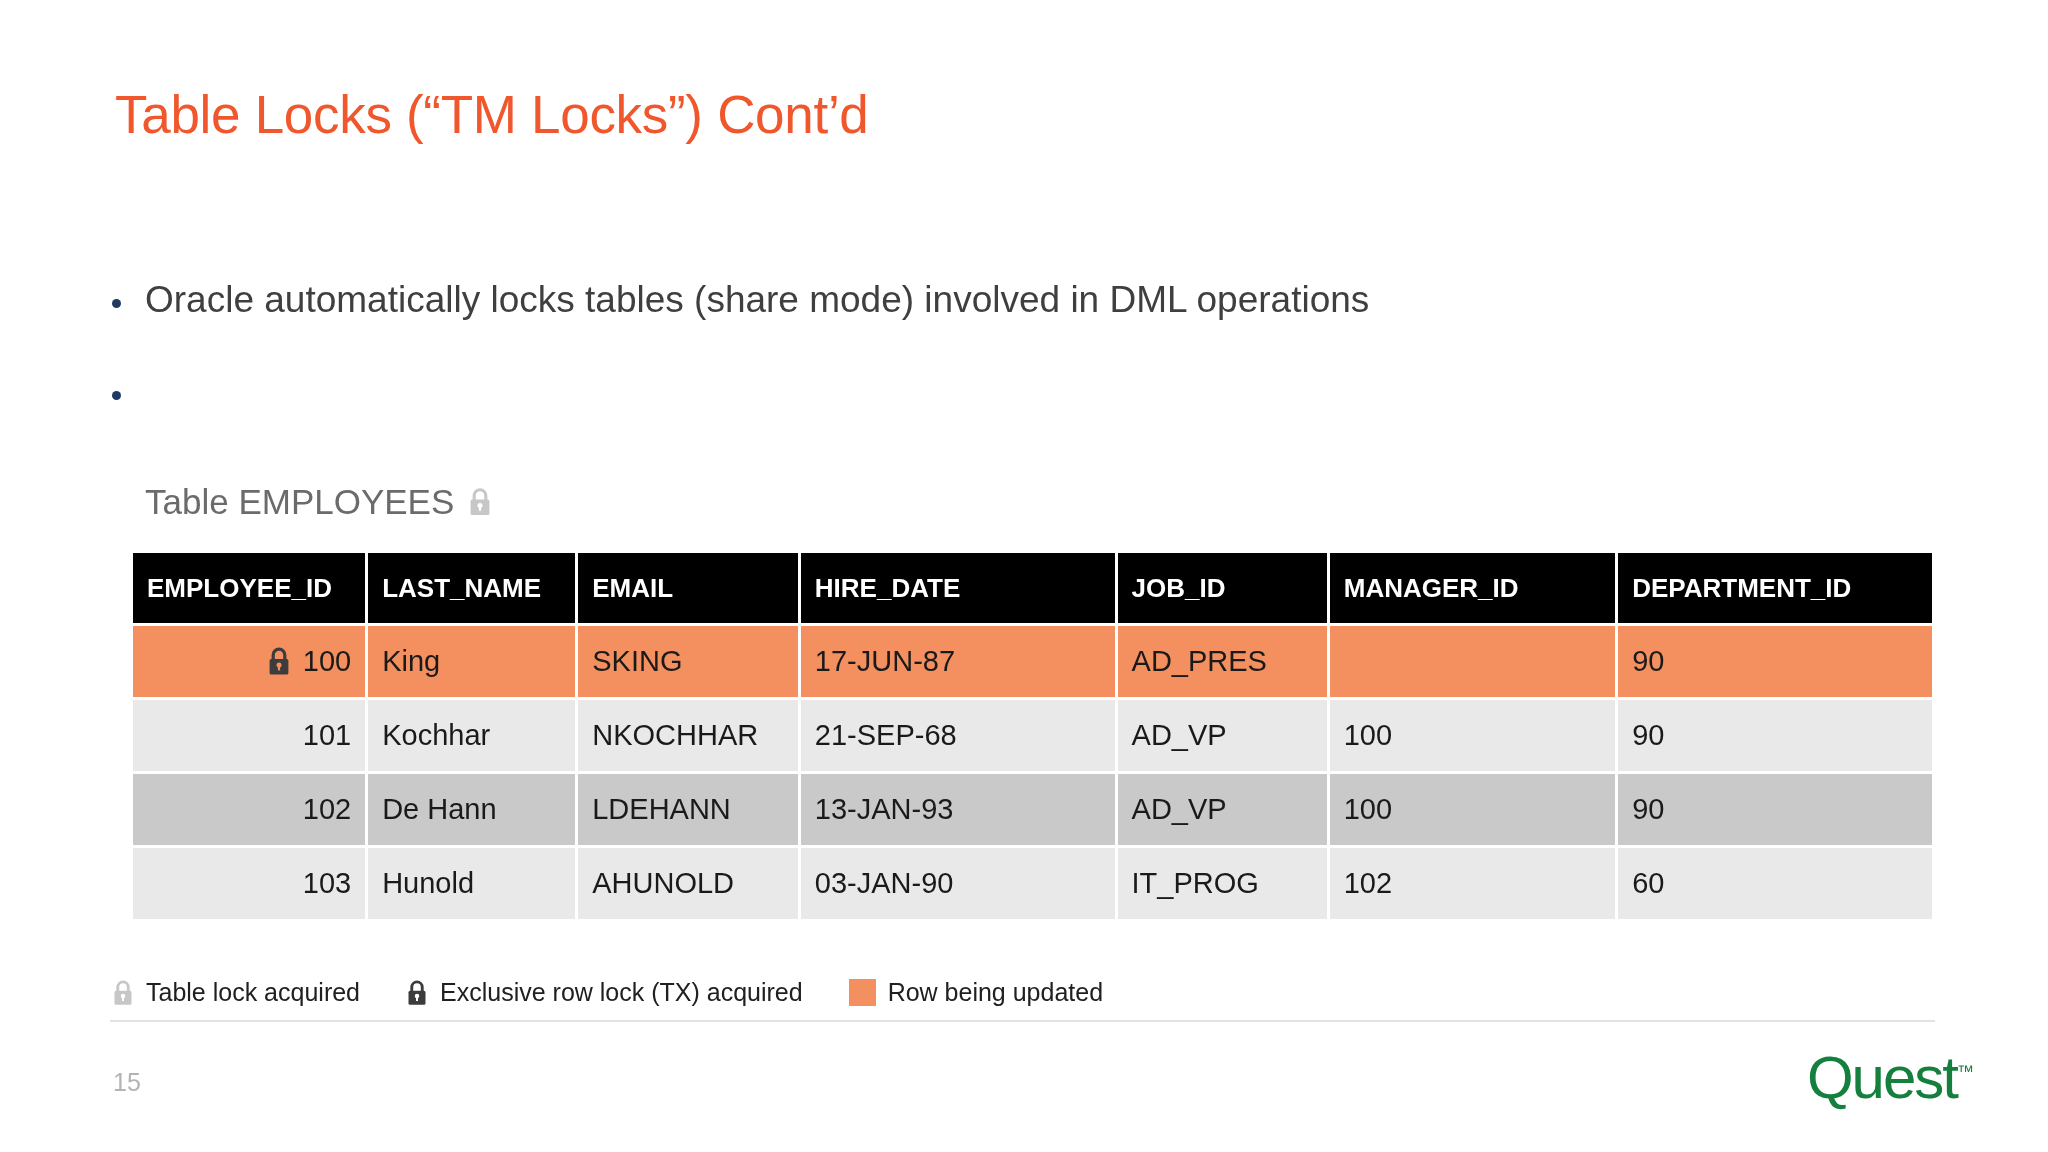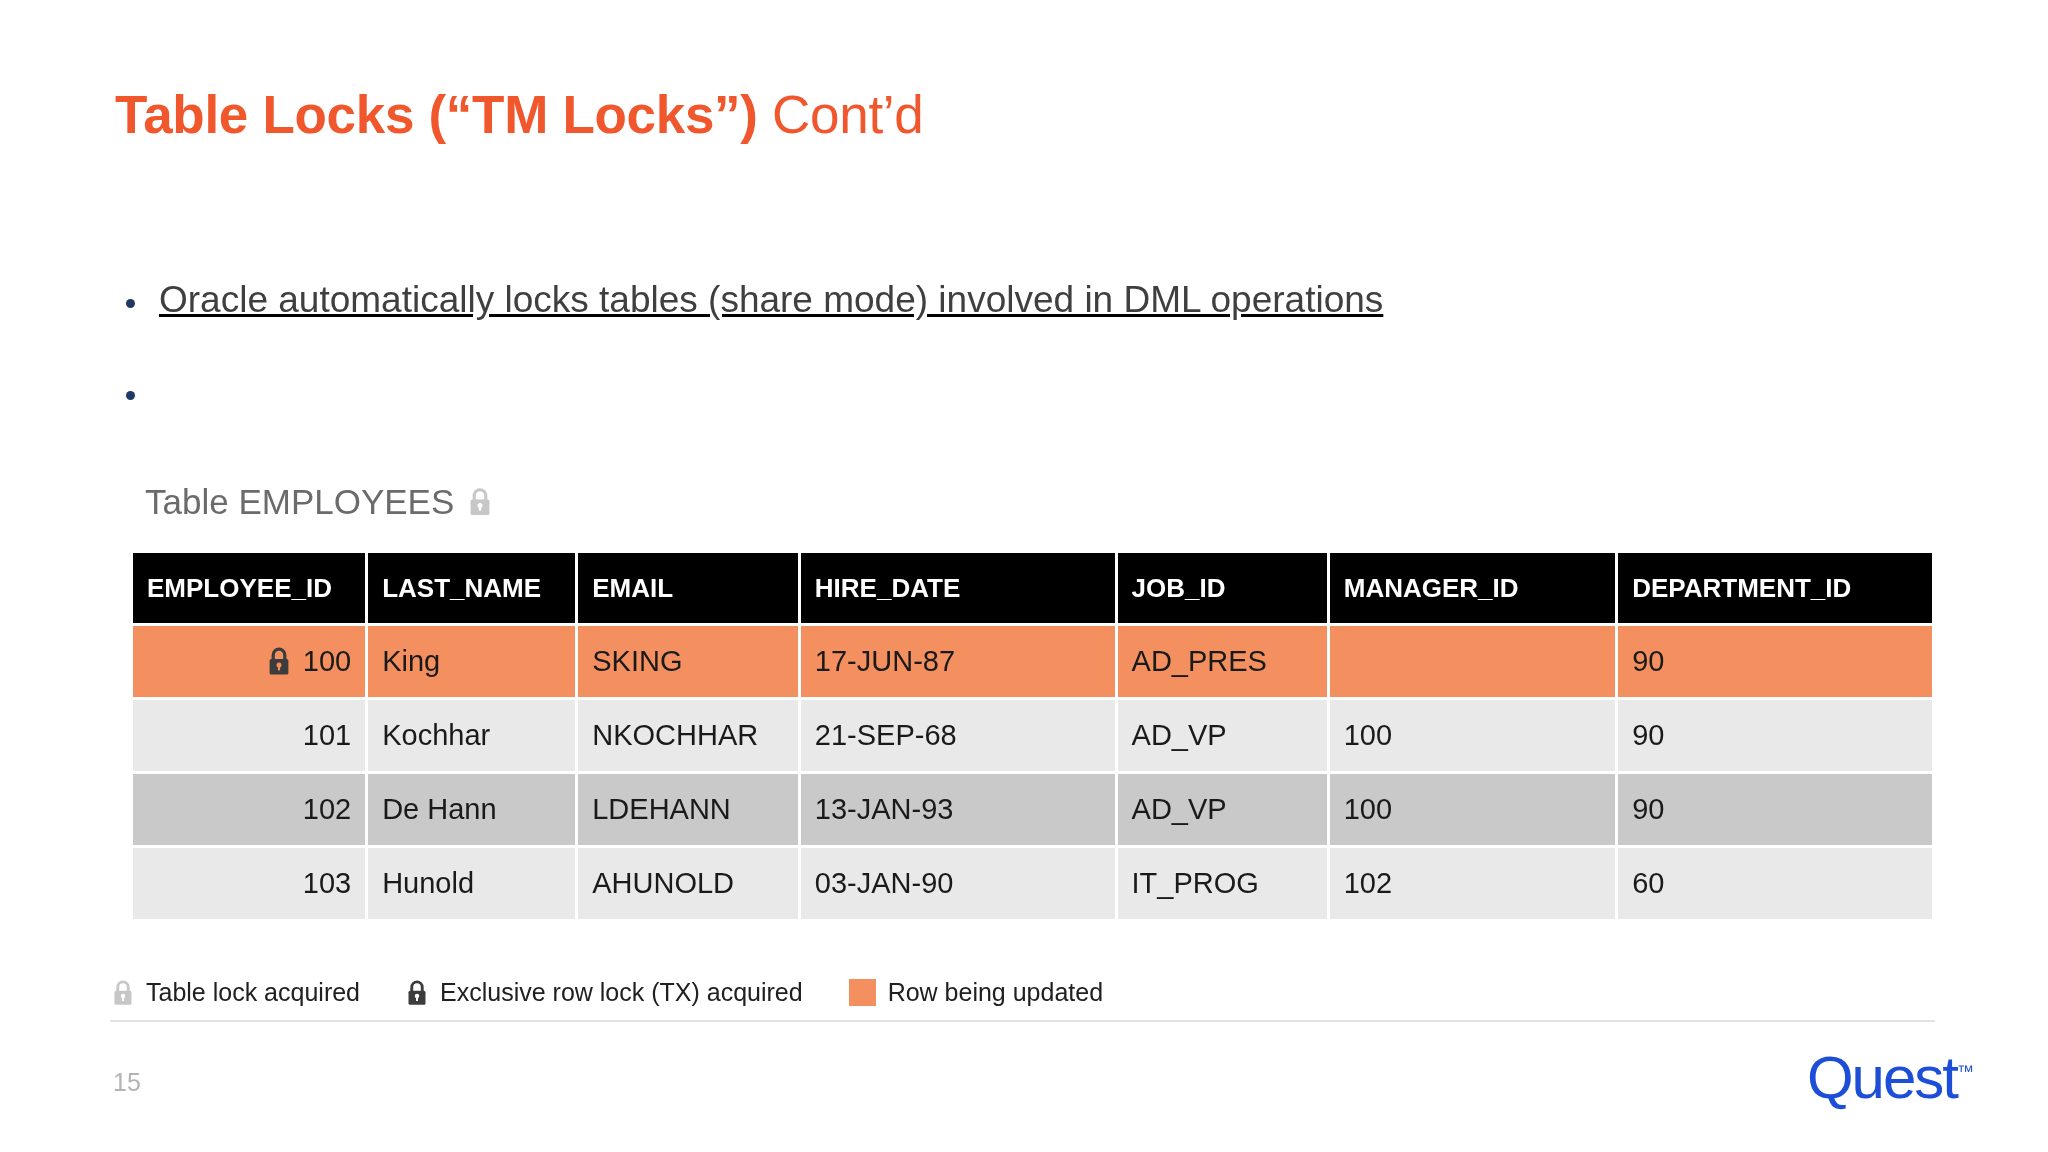--- a/index.html
+++ b/index.html
@@ -13,25 +13,25 @@
   .slide{position:absolute;inset:0;background:#fff;}
 
   
   #slide-title{
     position:absolute;left:115px;top:84px;
     font-size:53px;
     letter-spacing:-0.3px;
     white-space:nowrap;
     color:#F0572D;
   }
-  #slide-title .t-bold{font-weight:bold;}
+  #slide-title .t-bold{font-weight:normal;}
   #slide-title .t-light{font-weight:normal;}
 
   
-  .bullet-list{position:absolute;left:126px;top:277px;width:1800px;text-decoration:underline;}
+  .bullet-list{position:absolute;left:112px;top:277px;width:1800px;}
   .bullet-row{
     display:flex;align-items:flex-start;
     margin-bottom:46px;
     height:46px;
   }
   .bullet-dot{
     width:9px;height:9px;border-radius:50%;
     background:#1F3864;
     margin-top:22px;margin-right:24px;flex:0 0 auto;
   }
@@ -109,21 +109,21 @@
     position:absolute;left:113px;top:1068px;
     font-size:25px;color:#b3b3b3;
   }
   #confidential{
     position:absolute;left:0;top:1068px;width:2048px;
     text-align:center;font-size:25px;color:#c2c2c2;
   }
   #quest-logo{
     position:absolute;right:74px;top:1048px;
     font-size:60px;font-weight:normal;
-    color:#1d4ed8;letter-spacing:-2px;
+    color:#15803d;letter-spacing:-2px;
     line-height:1;white-space:nowrap;
   }
   #quest-logo .tm{font-size:17px;vertical-align:super;letter-spacing:0;}
 </style>
 </head>
 <body>
 
 <div class="slide">
 
   <div id="slide-title">

